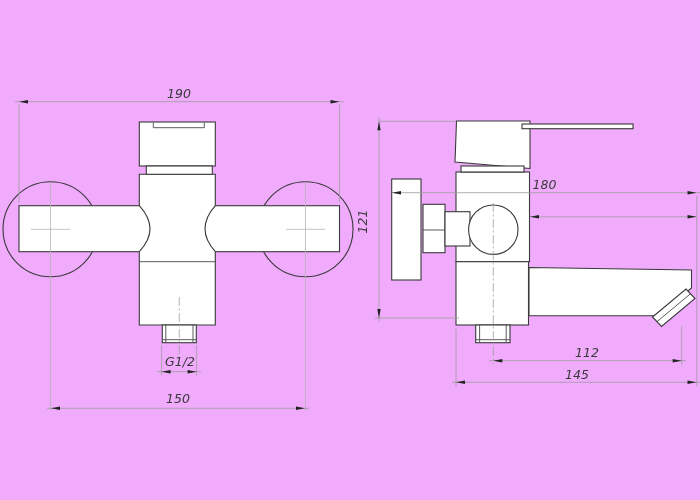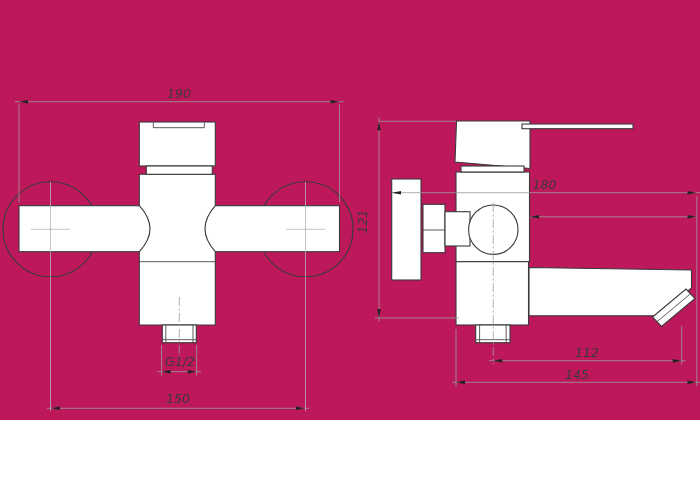--- a/index.html
+++ b/index.html
@@ -1,16 +1,16 @@
 <!DOCTYPE html>
 <html><head>
 <meta charset="utf-8">
 <style>
   html,body{margin:0;padding:0;background:#ffffff;}
-  #stage{position:relative;width:700px;height:420px;background:#be185d;overflow:hidden;}
+  #stage{position:relative;width:700px;height:500px;background:#f0abfc;overflow:hidden;}
   svg{position:absolute;top:0;left:0;}
   .outline{fill:#ffffff;stroke:#3a3a3a;stroke-width:1.1;}
   .outline-nf{fill:none;stroke:#3a3a3a;stroke-width:1.1;}
   .inner{fill:none;stroke:#4a4a4a;stroke-width:0.9;}
   .thin{fill:none;stroke:#9c9c9c;stroke-width:0.8;}
   .cl{fill:none;stroke:#a0a0a0;stroke-width:0.8;stroke-dasharray:9 2.5 2 2.5;}
   .clsolid{fill:none;stroke:#b5b5b5;stroke-width:0.8;}
   .arrow{fill:#222222;stroke:none;}
   .dim-text{font:italic 12.5px "DejaVu Sans", sans-serif;fill:#3a3a3a;text-anchor:middle;}
 </style>

